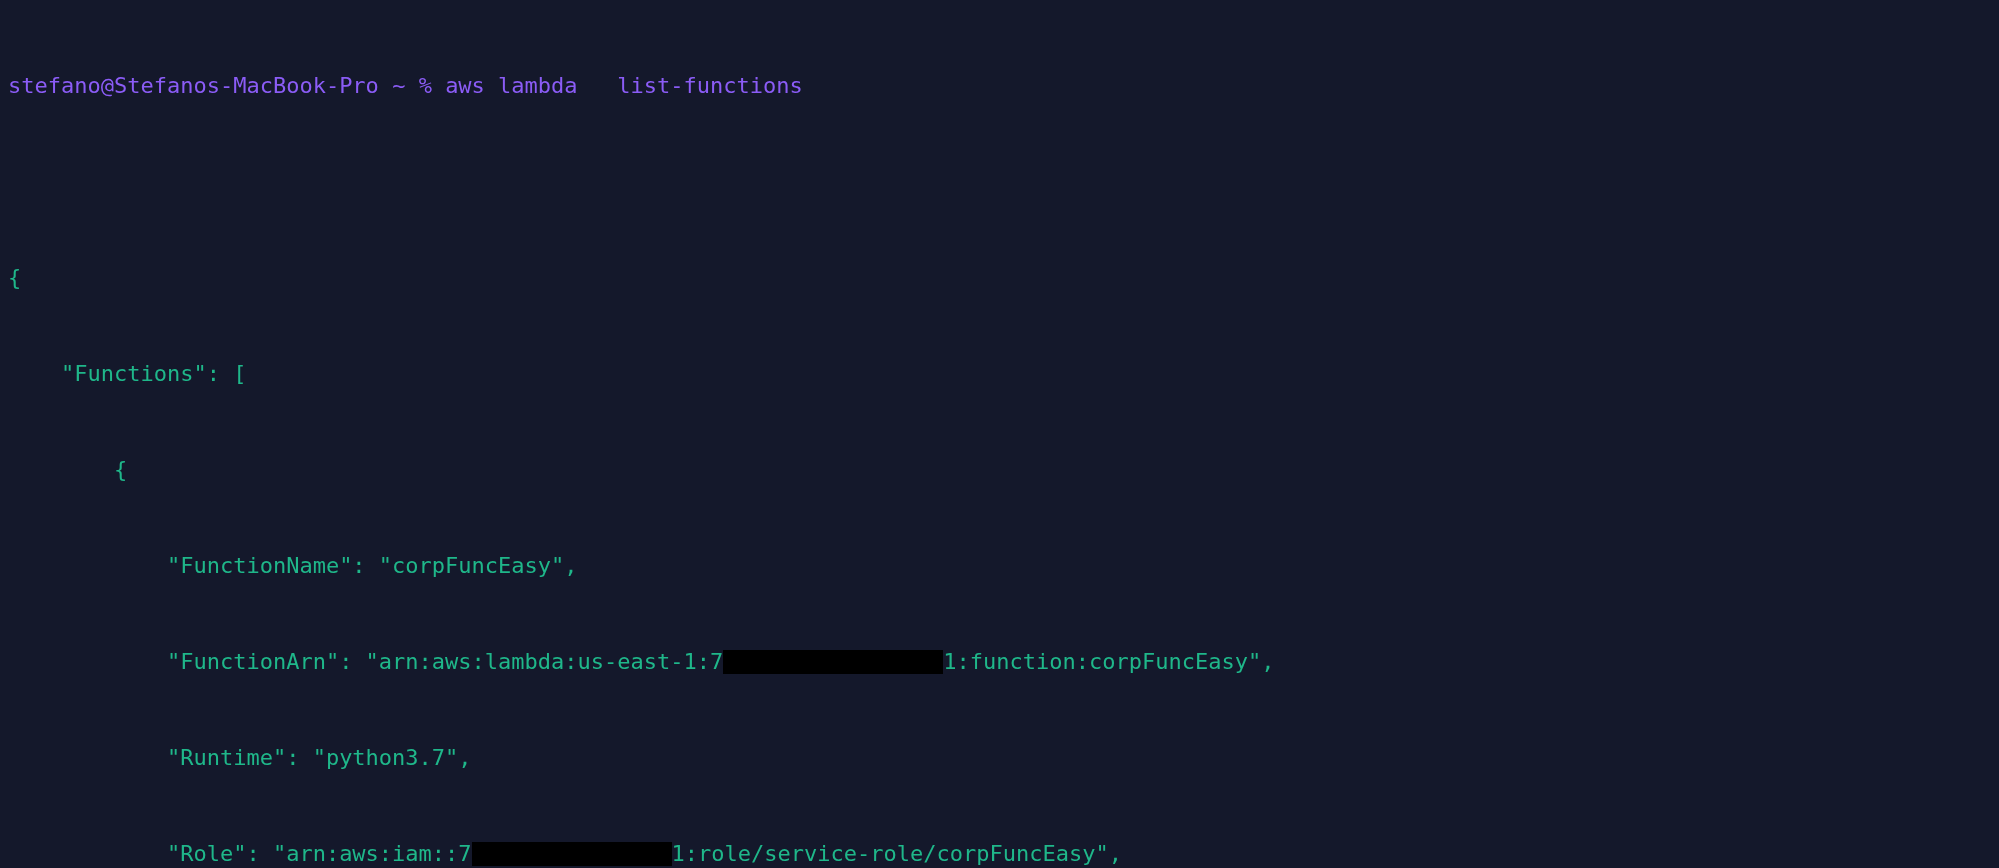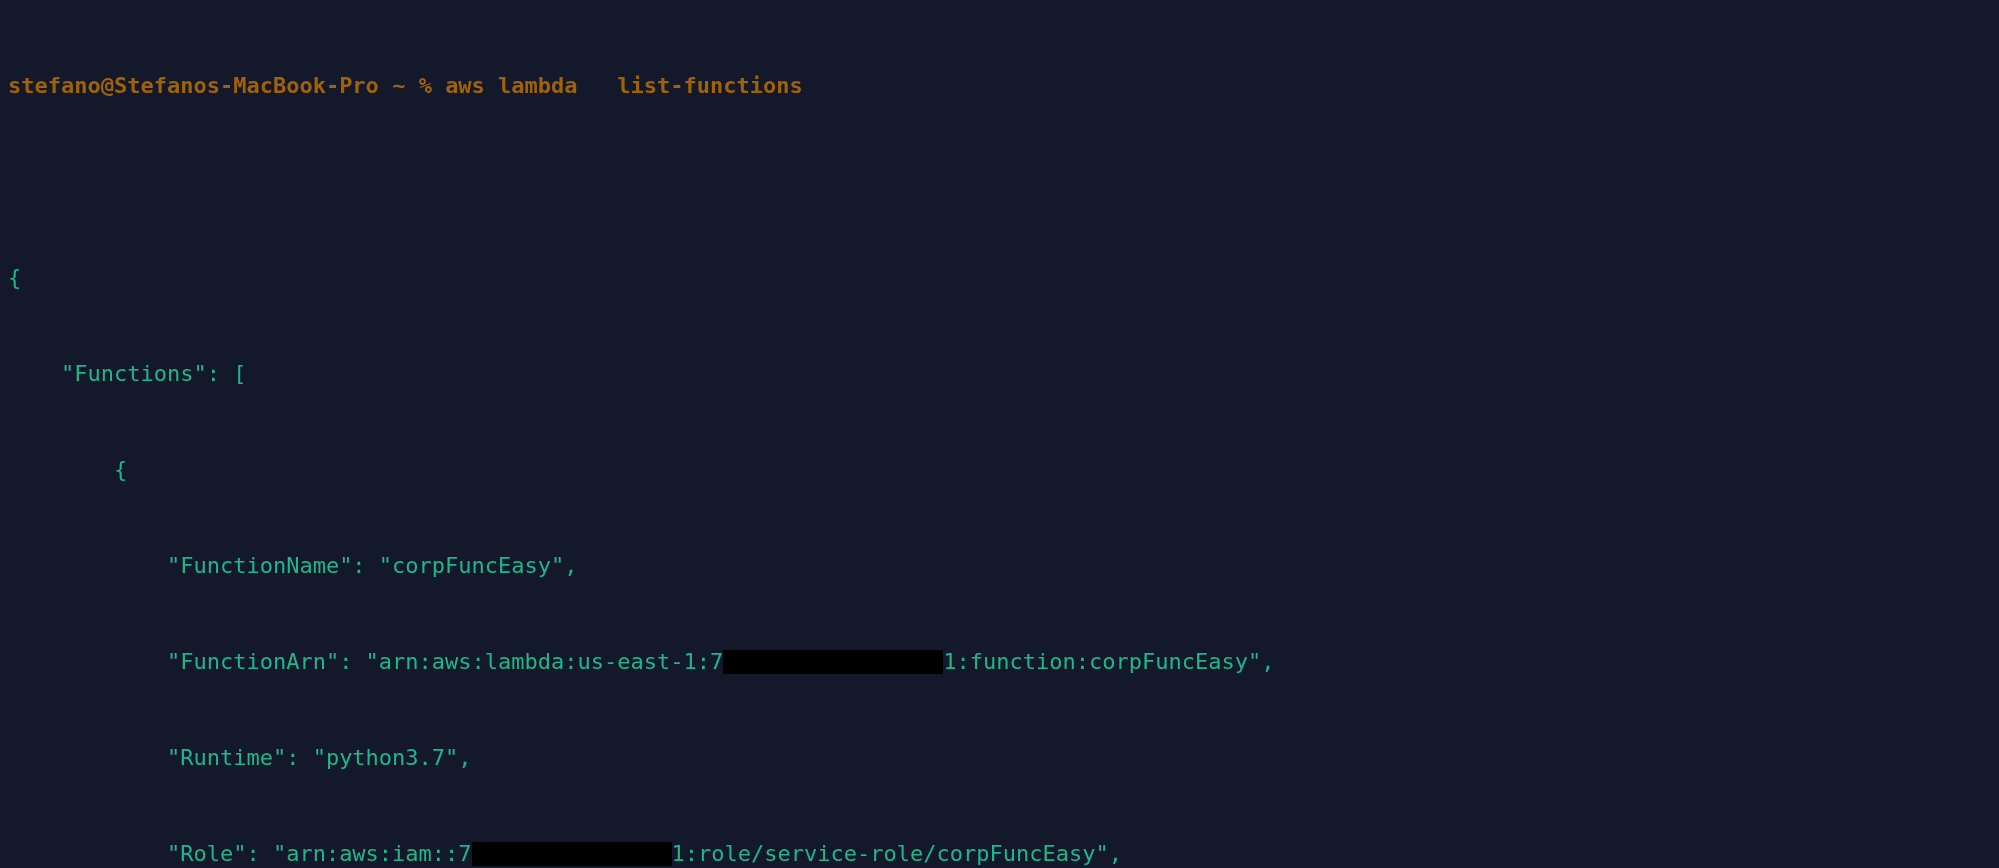--- a/index.html
+++ b/index.html
@@ -12,22 +12,21 @@
     font-size: 22px;
     line-height: 32px;
     color: #1fb78a;
     overflow: hidden;
   }
   .terminal {
     padding: 6px 8px;
     white-space: pre;
   }
   .prompt {
-    color: #a16207;
-    font-weight: bold;
+    color: #8b5cf6;
   }
   .output {
     color: #1fb78a;
   }
   .redacted {
     display: inline-block;
     background: #000;
     color: #000;
     vertical-align: text-bottom;
     height: 24px;

